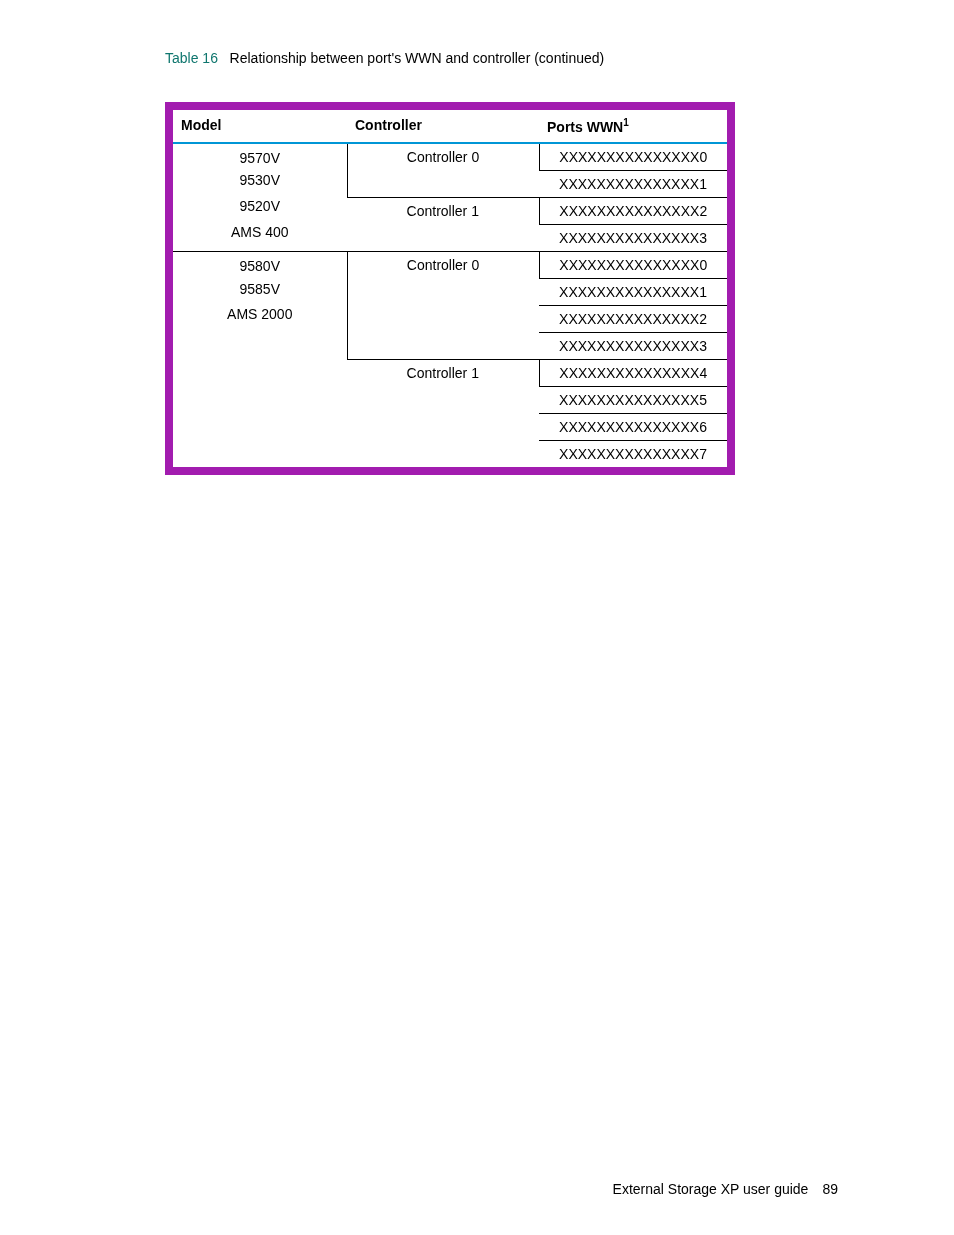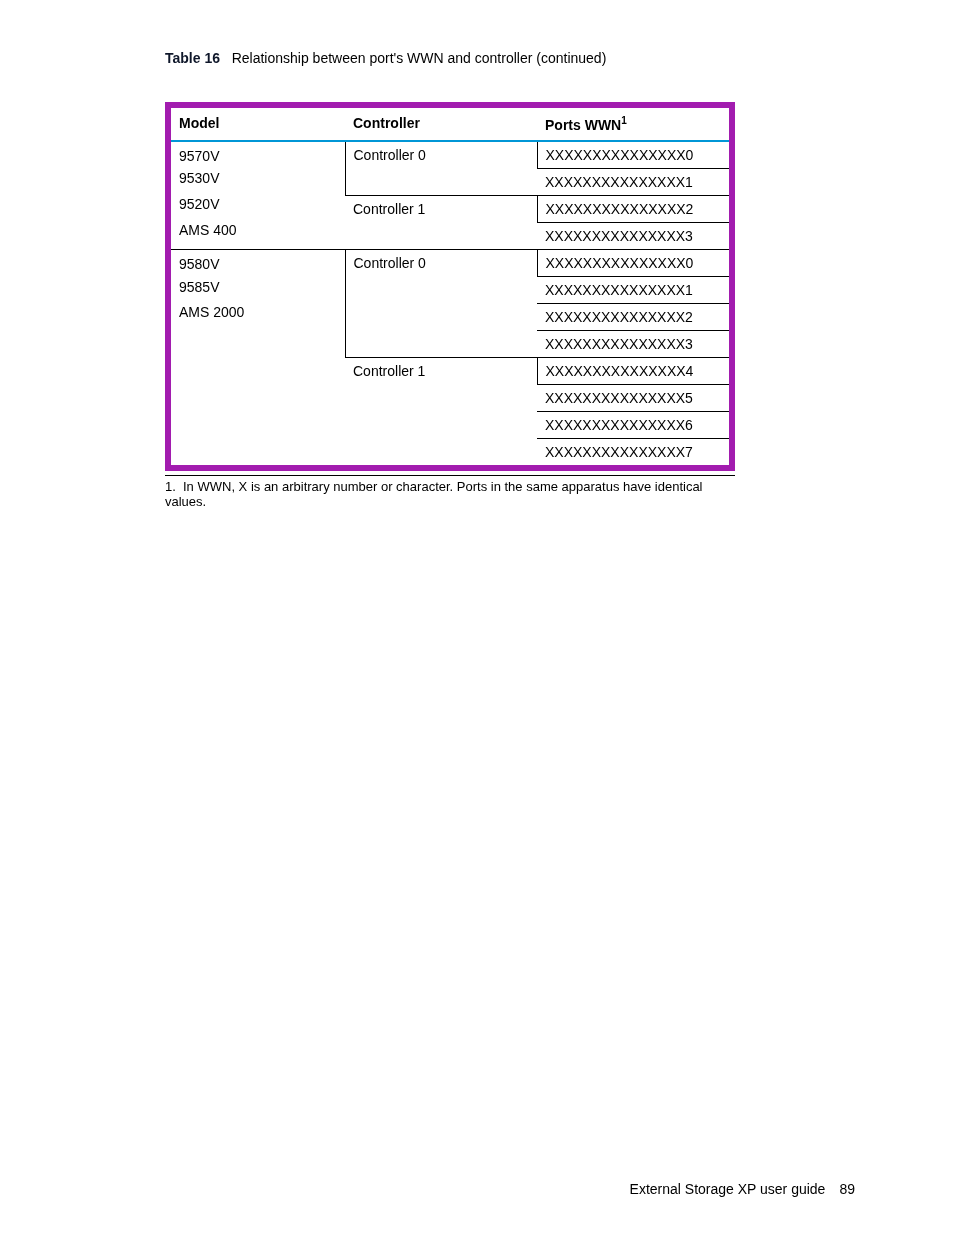--- a/index.html
+++ b/index.html
@@ -16,62 +16,63 @@
     width: 954px;
     height: 1235px;
     padding: 50px 110px 30px 165px;
     position: relative;
   }
   .caption {
     font-size: 14px;
     margin-bottom: 6px;
   }
   .caption .tnum {
-    color: #0f172a;
-    font-weight: bold;
+    color: #0f766e;
+    font-weight: normal;
   }
   table {
     border-collapse: collapse;
     width: 570px;
-    border: 6px solid #a21caf;
+    border: 8px solid #a21caf;
     margin-top: 36px;
   }
   th, td {
     text-align: left;
     vertical-align: top;
     font-size: 14px;
     font-weight: normal;
   }
   th {
     font-weight: bold;
     border-bottom: 2px solid #0096d6;
     padding: 7px 8px;
   }
   td {
     border-top: 1px solid #000;
     border-left: 1px solid #000;
     padding: 5px 8px;
+    text-align: center;
   }
   tbody td:first-child { border-left: none; }
   tbody tr.first-row td { border-top: none; }
   .model-lines span { display: block; line-height: 1.85; }
   .model-lines span:first-child { line-height: 1.4; }
   .sup { font-size: 10px; vertical-align: super; }
   .footnote {
     font-size: 13px;
     margin-top: 4px;
     border-top: 1px solid #000;
     padding-top: 3px;
     width: 570px;
   }
   .footnote .num { display: inline-block; width: 18px; }
   .footer {
     position: absolute;
     bottom: 38px;
-    right: 99px;
+    right: 116px;
     font-size: 14px;
   }
   .footer .pn { margin-left: 14px; }
 </style>
 </head>
 <body>
 
 <div class="page">
 
   <div class="caption">
@@ -138,21 +139,18 @@
         </tr>
         <tr>
           <td>XXXXXXXXXXXXXXX6</td>
         </tr>
         <tr>
           <td>XXXXXXXXXXXXXXX7</td>
         </tr>
       </tbody>
   </table>
 
-  <div class="footnote">
-    <span class="num">1.</span><span>In WWN, X is an arbitrary number or character. Ports in the same apparatus have identical values.</span>
-  </div>
 
   <div class="footer">
     <span>External Storage XP user guide</span><span class="pn">89</span>
   </div>
 
 </div>
 
 </body></html>

